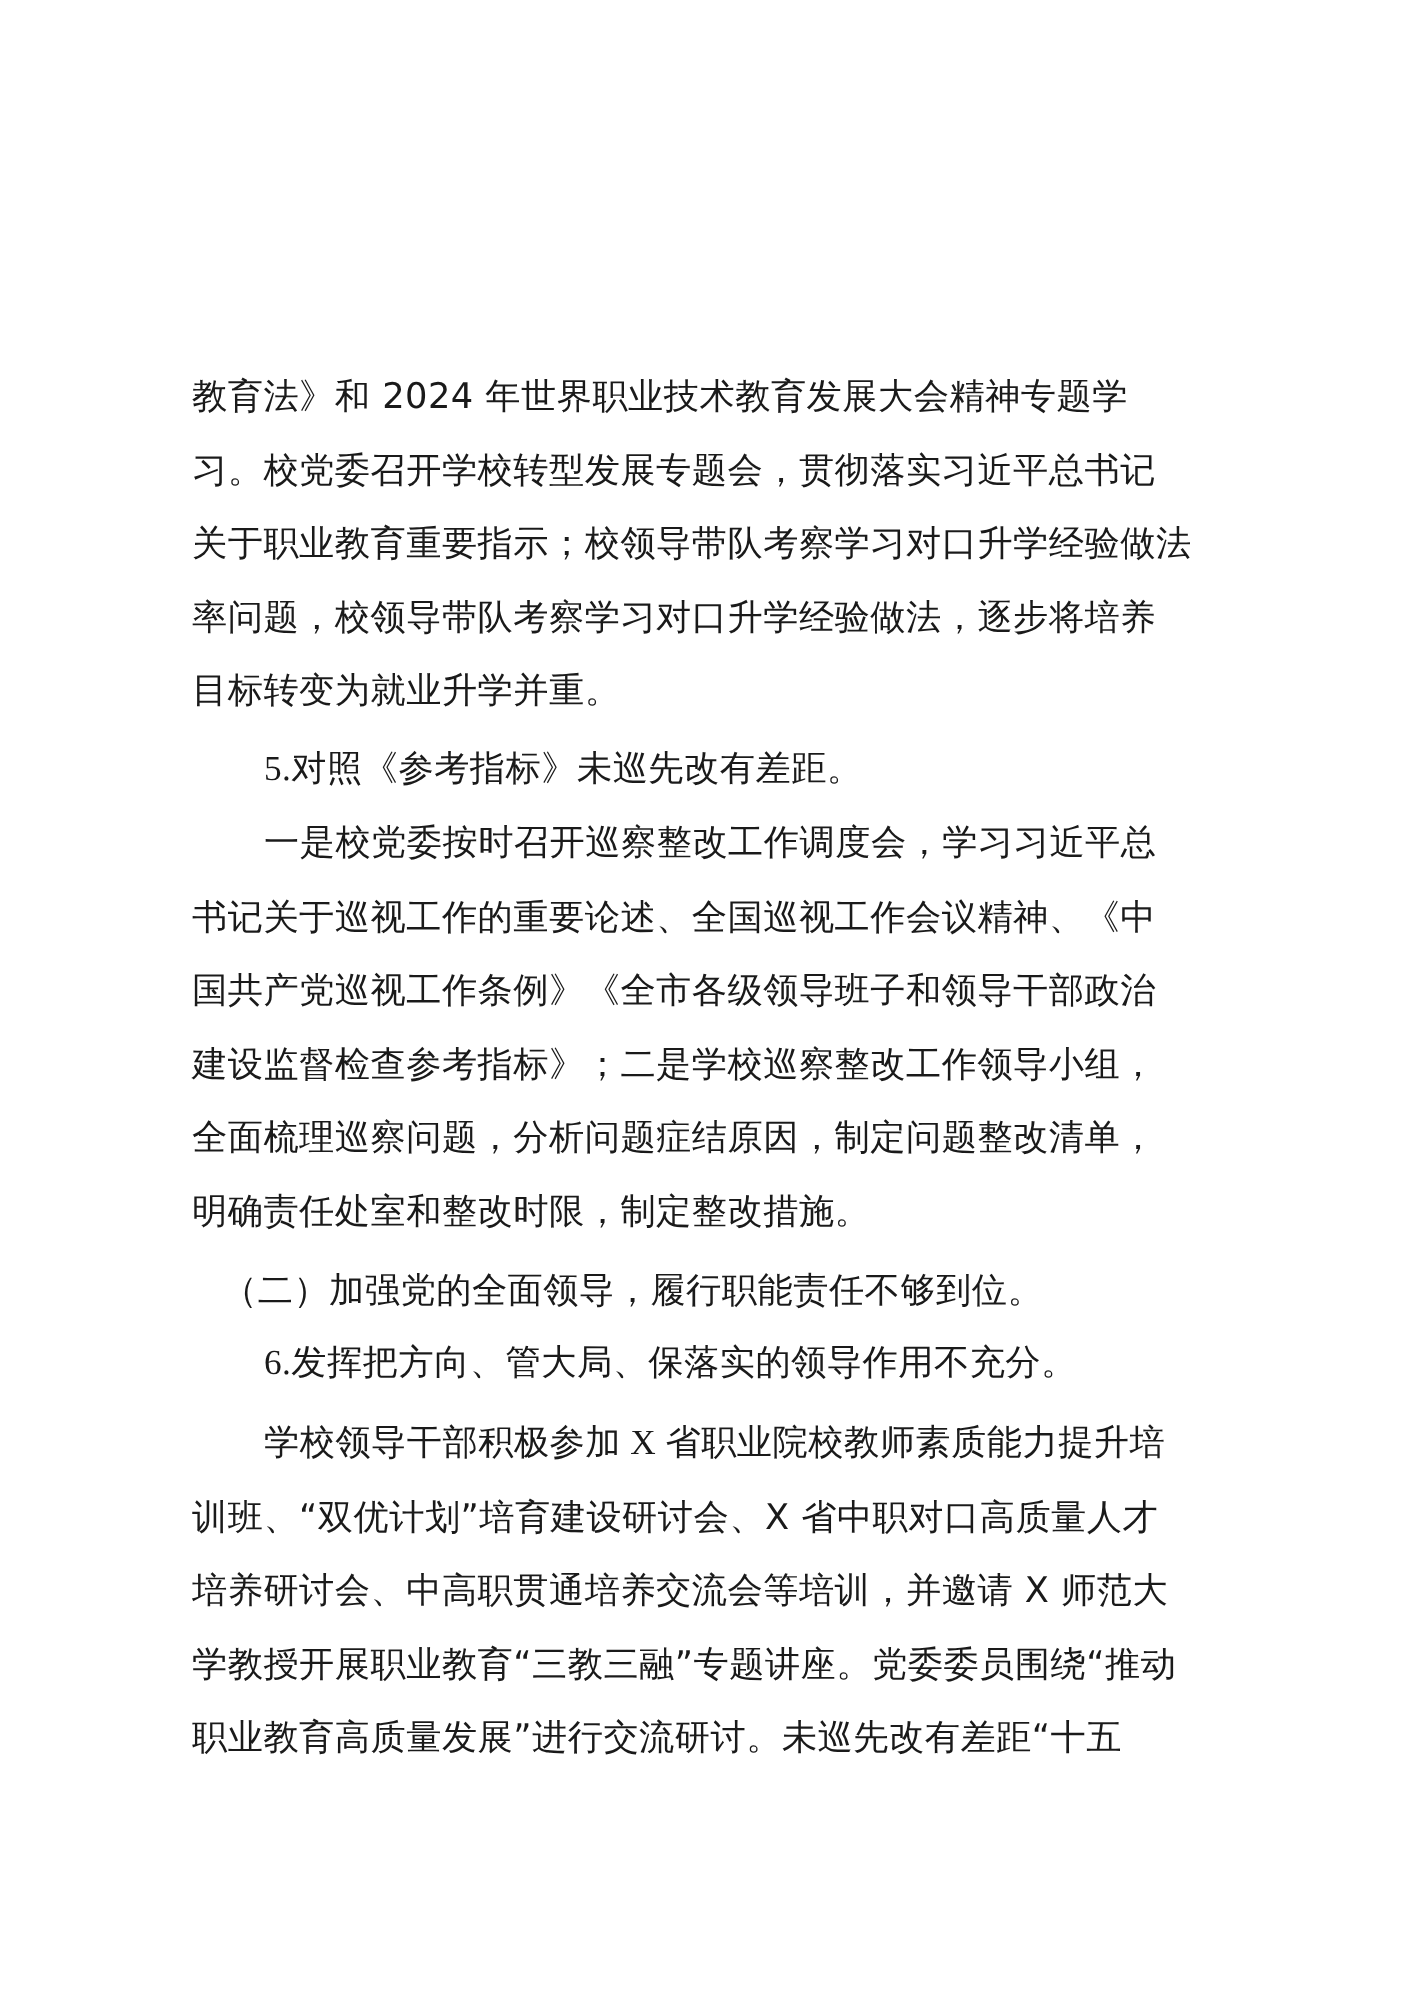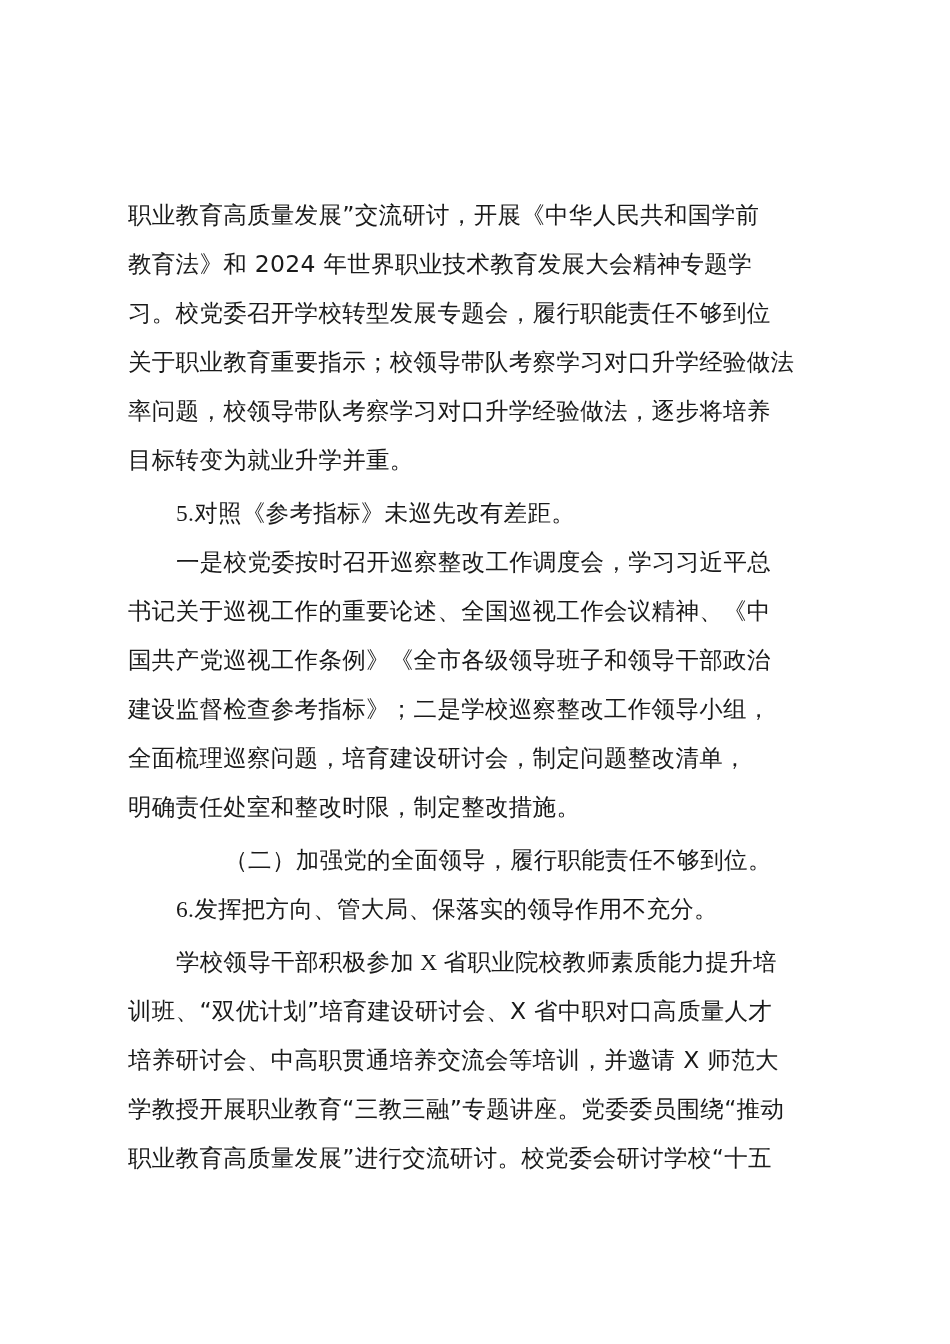--- a/index.html
+++ b/index.html
@@ -13,39 +13,38 @@
     width: 700px;
     height: 32px;
     font-family: "DejaVu Sans", sans-serif;
     font-size: 23.5px;
     line-height: 32px;
     color: #1a1a1a;
     white-space: nowrap;
     letter-spacing: 0.3px;
   }
   .indent { left: 176px; width: 652px; font-family: Liberation Serif, serif; }
-  .indent-h { left: 164px; width: 668px; text-align: center; }
+  .indent-h { left: 148px; width: 668px; }
 </style>
 </head>
 <body>
 
 <div class="page">
-  <div class="line" style="top:199px">职业教育高质量发展”交流研讨，开展《中华人民共和国学前</div>
   <div class="line" style="top:248px">教育法》和 2024 年世界职业技术教育发展大会精神专题学</div>
-  <div class="line" style="top:297px">习。校党委召开学校转型发展专题会，履行职能责任不够到位</div>
+  <div class="line" style="top:297px">习。校党委召开学校转型发展专题会，贯彻落实习近平总书记</div>
   <div class="line" style="top:346px">关于职业教育重要指示；校领导带队考察学习对口升学经验做法</div>
   <div class="line" style="top:395px">率问题，校领导带队考察学习对口升学经验做法，逐步将培养</div>
   <div class="line" style="top:444px">目标转变为就业升学并重。</div>
   <div class="line indent" style="top:497px">5.对照《参考指标》未巡先改有差距。</div>
   <div class="line indent" style="top:546px">一是校党委按时召开巡察整改工作调度会，学习习近平总</div>
   <div class="line" style="top:595px">书记关于巡视工作的重要论述、全国巡视工作会议精神、《中</div>
   <div class="line" style="top:644px">国共产党巡视工作条例》《全市各级领导班子和领导干部政治</div>
   <div class="line" style="top:693px">建设监督检查参考指标》；二是学校巡察整改工作领导小组，</div>
-  <div class="line" style="top:742px">全面梳理巡察问题，培育建设研讨会，制定问题整改清单，</div>
+  <div class="line" style="top:742px">全面梳理巡察问题，分析问题症结原因，制定问题整改清单，</div>
   <div class="line" style="top:791px">明确责任处室和整改时限，制定整改措施。</div>
   <div class="line indent-h" style="top:844px">（二）加强党的全面领导，履行职能责任不够到位。</div>
   <div class="line indent" style="top:893px">6.发挥把方向、管大局、保落实的领导作用不充分。</div>
   <div class="line indent" style="top:946px">学校领导干部积极参加 X 省职业院校教师素质能力提升培</div>
   <div class="line" style="top:995px">训班、“双优计划”培育建设研讨会、X 省中职对口高质量人才</div>
   <div class="line" style="top:1044px">培养研讨会、中高职贯通培养交流会等培训，并邀请 X 师范大</div>
   <div class="line" style="top:1093px">学教授开展职业教育“三教三融”专题讲座。党委委员围绕“推动</div>
-  <div class="line" style="top:1142px">职业教育高质量发展”进行交流研讨。校党委会研讨学校“十五</div>
+  <div class="line" style="top:1142px">职业教育高质量发展”进行交流研讨。未巡先改有差距“十五</div>
 </div>
 
 </body></html>

